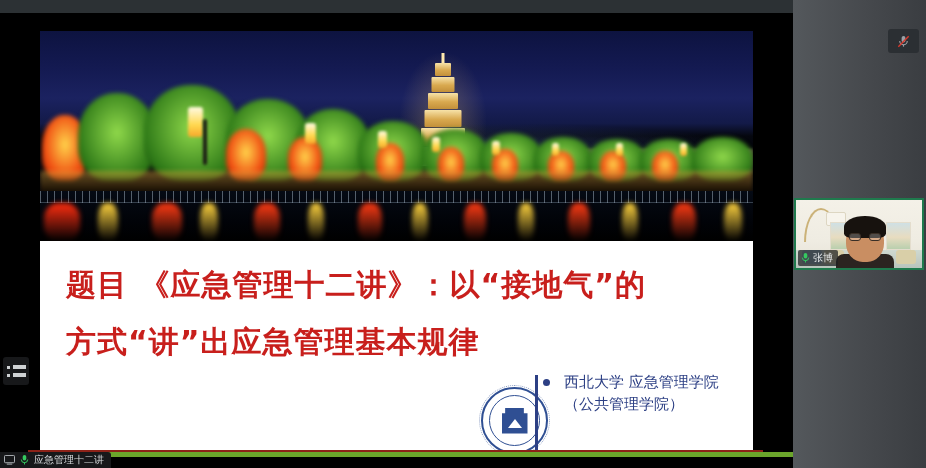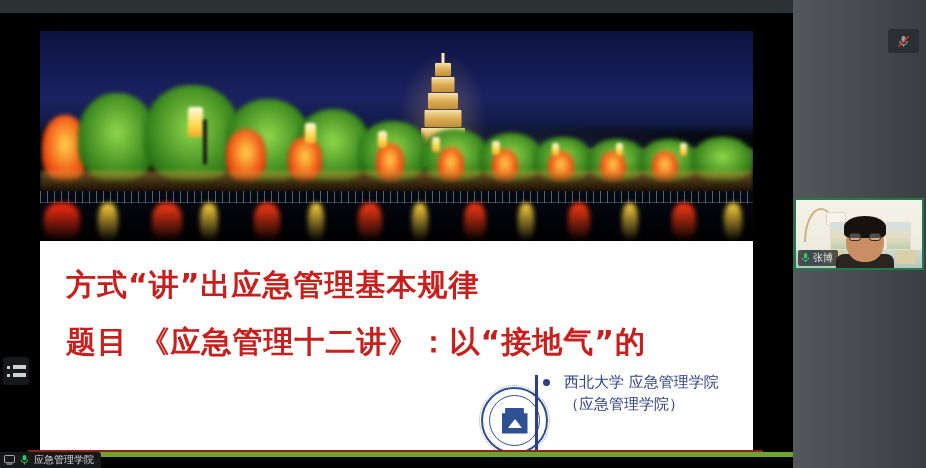--- a/index.html
+++ b/index.html
@@ -349,36 +349,36 @@
           <div class="refl" style="left:424px; width:22px; background:linear-gradient(to bottom,#ff3a12,rgba(120,10,0,0));"></div>
           <div class="refl" style="left:478px; width:16px; background:linear-gradient(to bottom,#ffd23c,rgba(120,80,0,0));"></div>
           <div class="refl" style="left:528px; width:22px; background:linear-gradient(to bottom,#ff3a12,rgba(120,10,0,0));"></div>
           <div class="refl" style="left:582px; width:16px; background:linear-gradient(to bottom,#ffd23c,rgba(120,80,0,0));"></div>
           <div class="refl" style="left:632px; width:24px; background:linear-gradient(to bottom,#ff3a12,rgba(120,10,0,0));"></div>
           <div class="refl" style="left:684px; width:18px; background:linear-gradient(to bottom,#ffd23c,rgba(120,80,0,0));"></div>
         </div>
       </div>
 
       <div class="slide-title">
+        <div>题目 《应急管理十二讲》：以“接地气”的</div>
         <div>方式“讲”出应急管理基本规律</div>
-        <div>题目 《应急管理十二讲》：以“接地气”的</div>
       </div>
 
       <div class="seal">
         <div class="seal-ring-text"></div>
         <div class="seal-inner">
           <div class="seal-gate"></div>
         </div>
       </div>
 
       <div class="presenter">
         <div class="pres-bar"></div>
         <div class="pres-list">
           <span class="pres-item bulleted">西北大学 应急管理学院</span>
-          <span class="pres-item">（应急管理学院）</span>
+          <span class="pres-item">（公共管理学院）</span>
         </div>
       </div>
 
     </div>
   </div>
 
   <div class="left-rail">
     <div class="rail-btn">
       <div class="rail-row">
           <span class="rail-dot"></span>
@@ -440,16 +440,16 @@
   <div class="share-label">
     <svg width="11" height="10" viewBox="0 0 12 11" aria-hidden="true">
       <rect x="0.5" y="0.5" width="11" height="8" rx="1" fill="none" stroke="#b9bec2"></rect>
       <rect x="3" y="9.5" width="6" height="1" fill="#b9bec2"></rect>
     </svg>
     <svg width="9" height="12" viewBox="0 0 10 13" aria-hidden="true">
       <rect x="3" y="1" width="4" height="6" rx="2" fill="#35c95f"></rect>
       <path d="M1.5 6a3.5 3.5 0 0 0 7 0" stroke="#35c95f" stroke-width="1.1" fill="none"></path>
       <line x1="5" y1="9" x2="5" y2="11.5" stroke="#35c95f" stroke-width="1.1"></line>
     </svg>
-    <span class="txt">应急管理学院</span>
+    <span class="txt">应急管理十二讲</span>
   </div>
 
 </div>
 
 </body></html>

